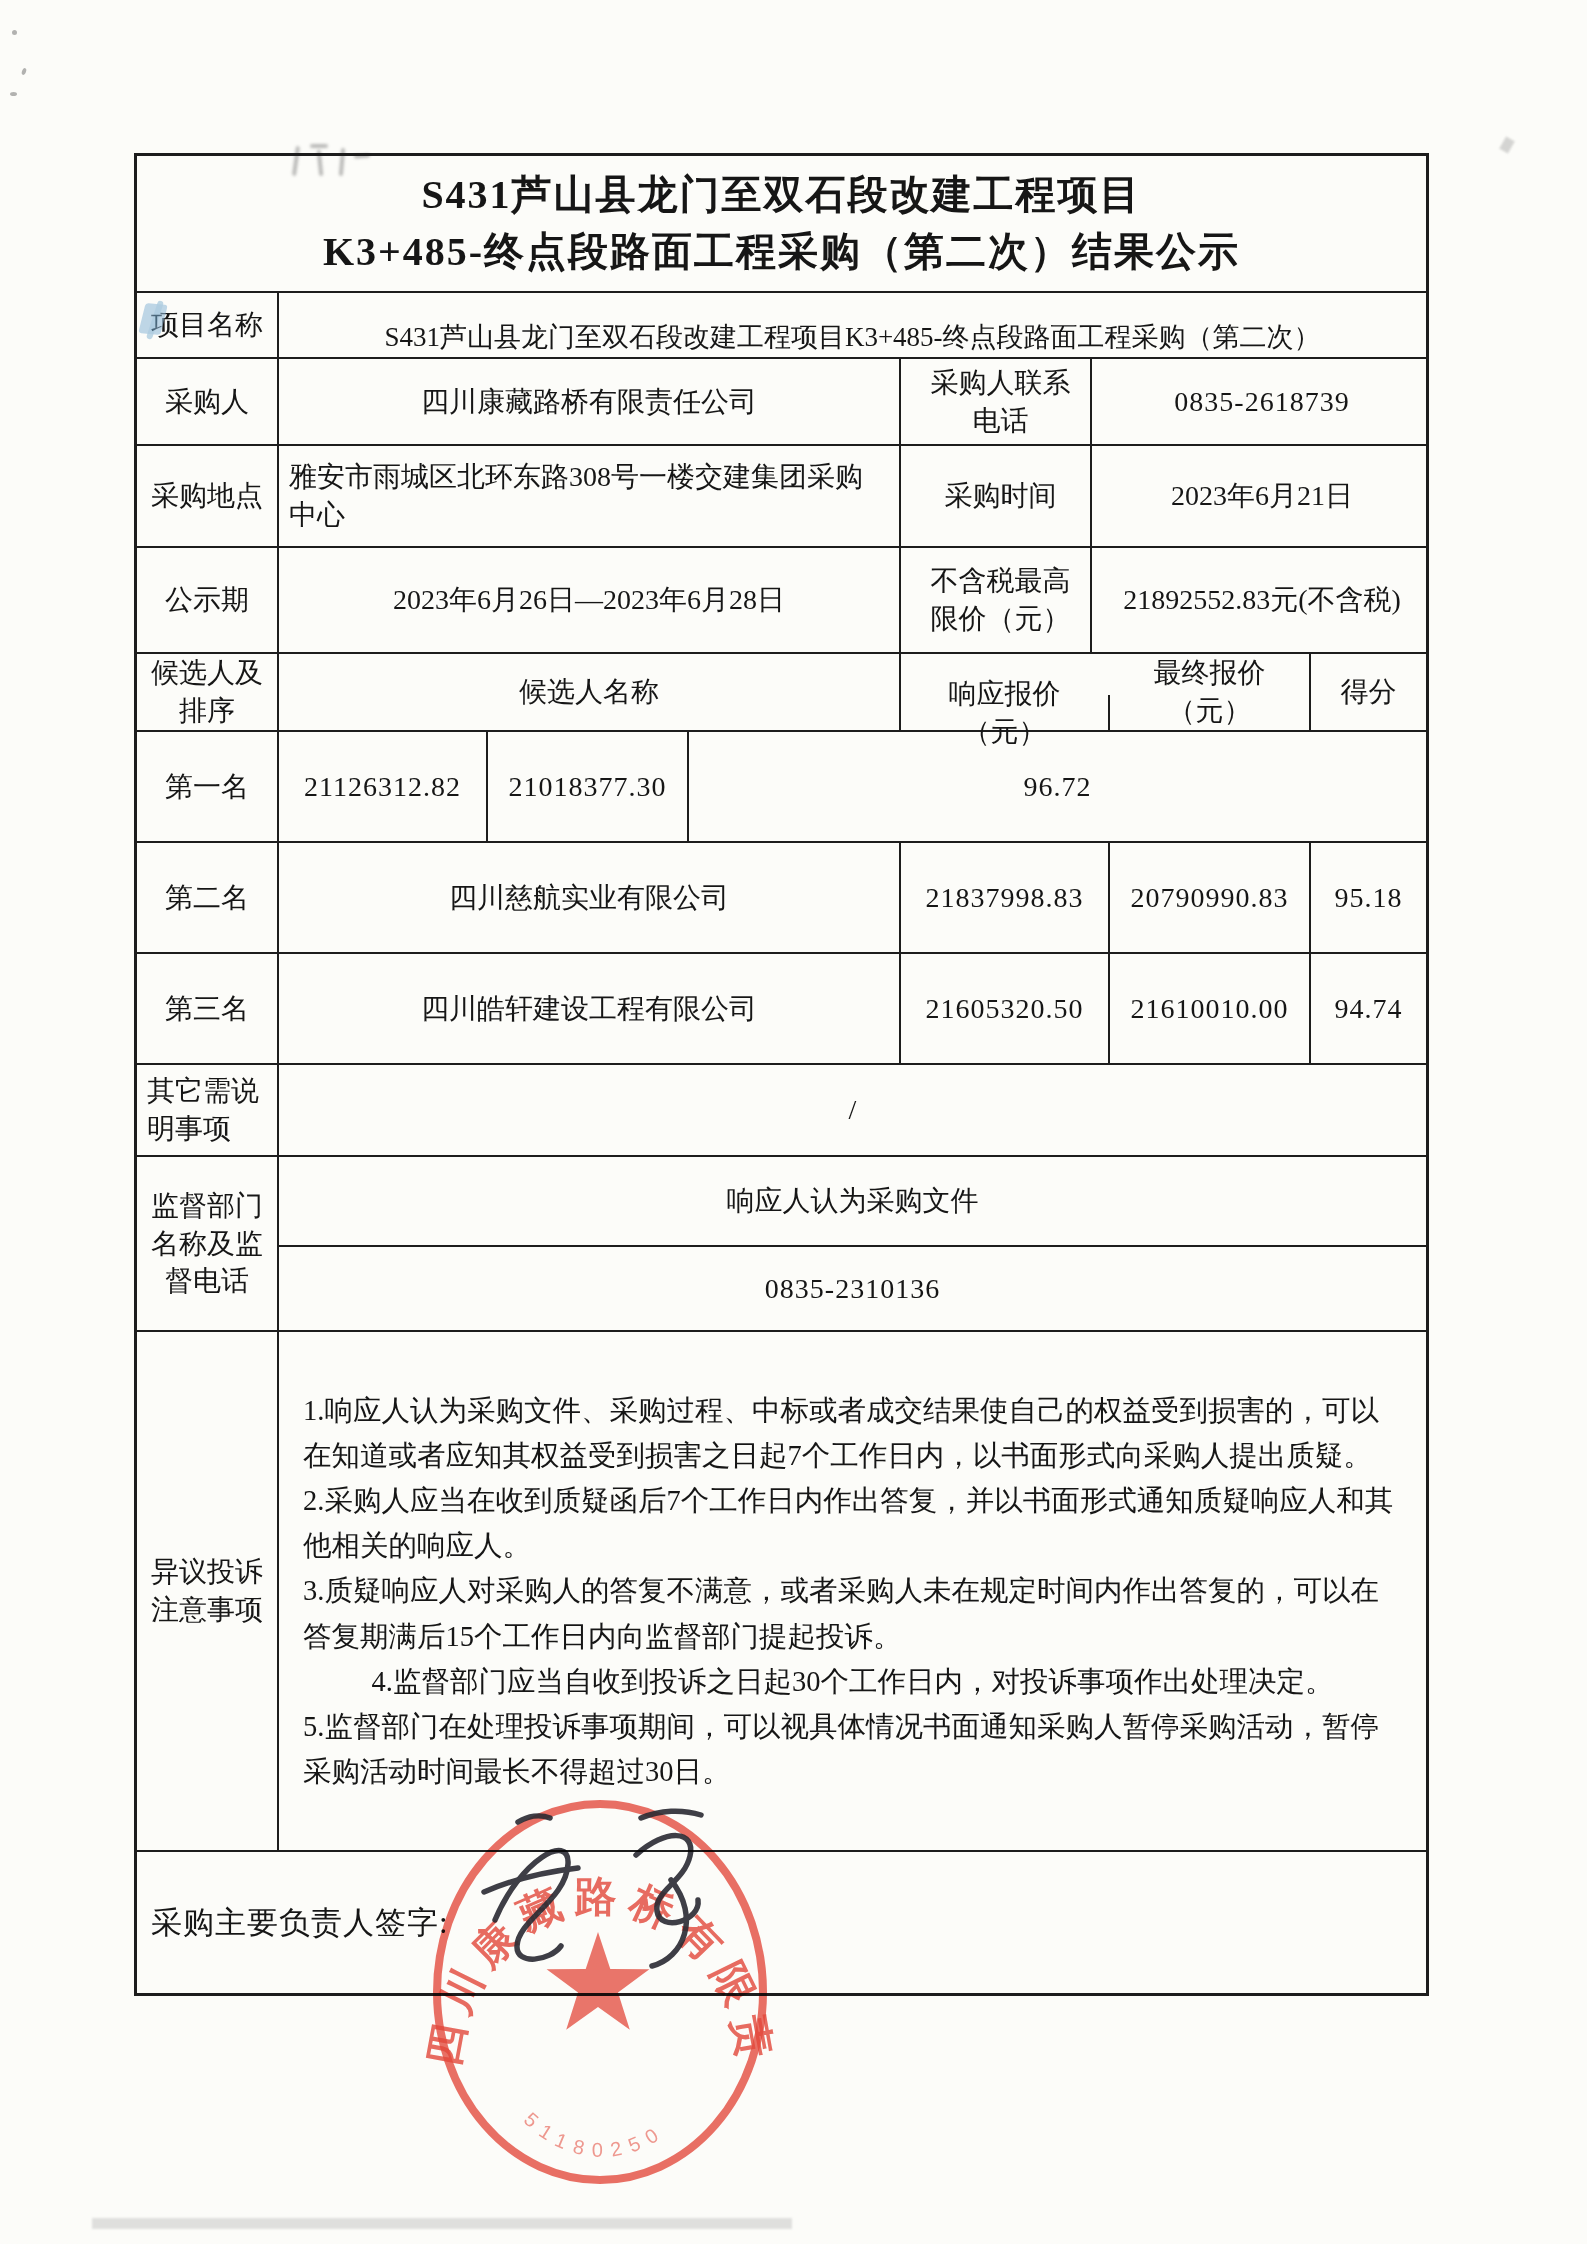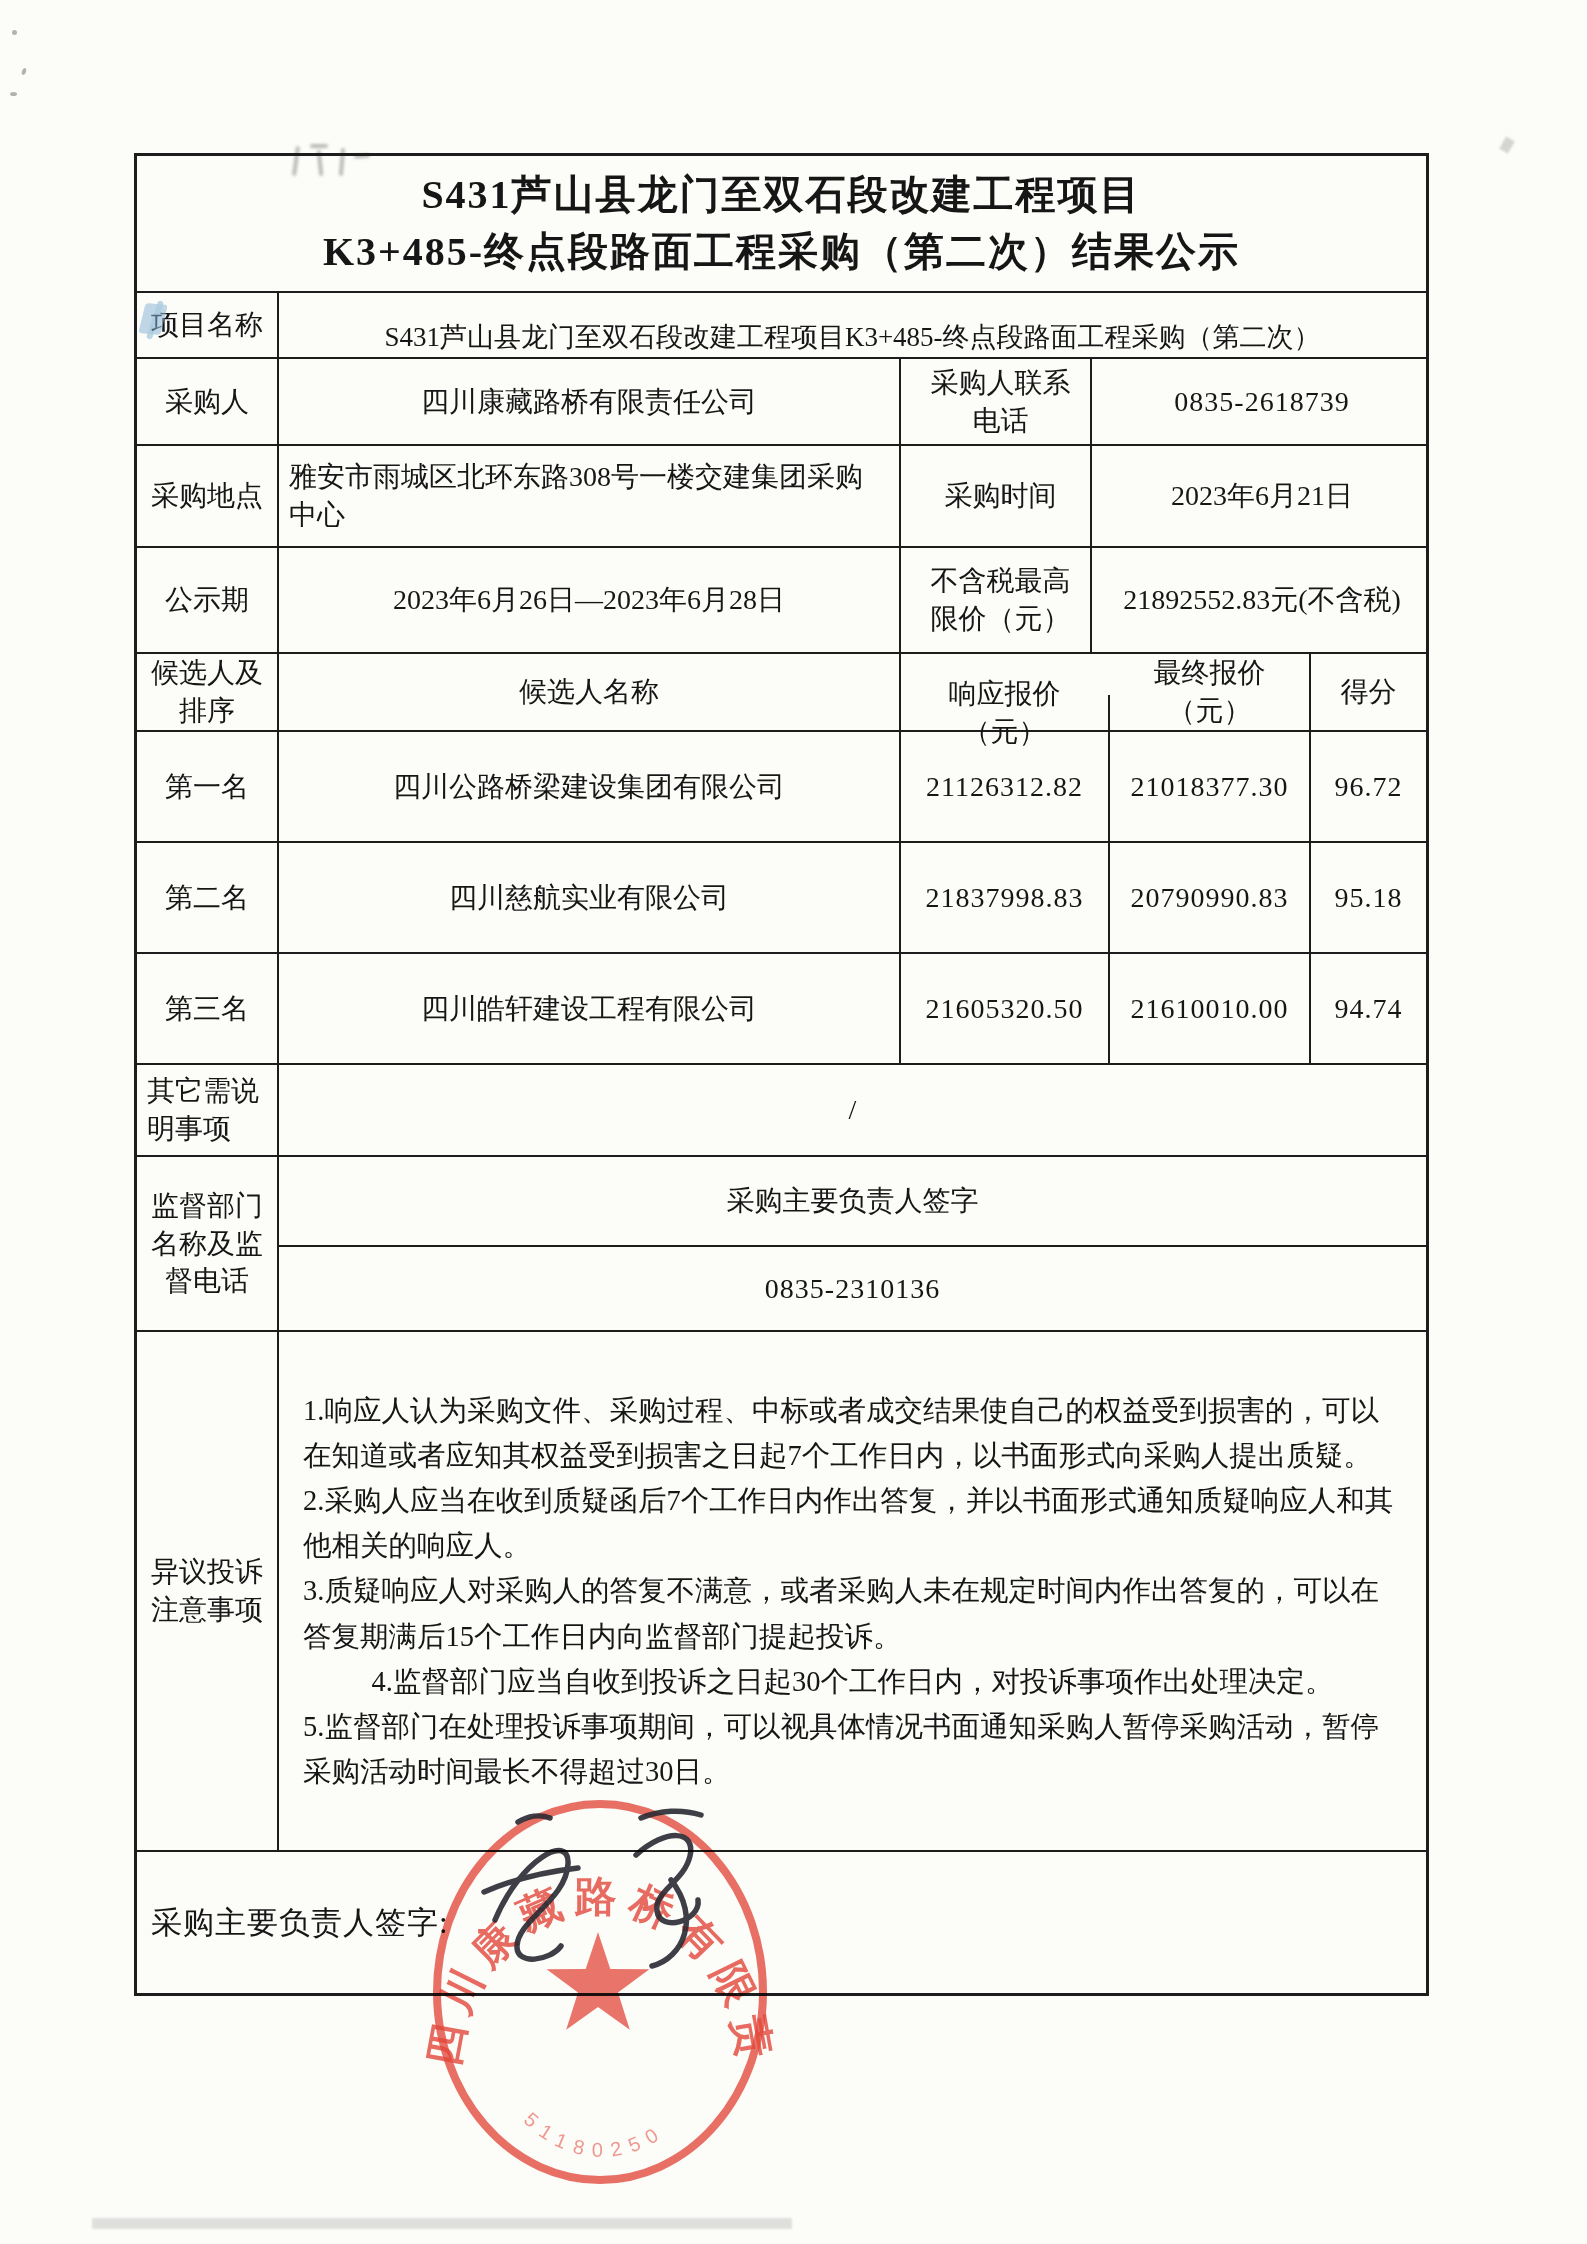--- a/index.html
+++ b/index.html
@@ -183,21 +183,20 @@
     <div class="row r-chead">
       <div class="cell c-label">候选人及排序</div>
       <div class="cell c-name">候选人名称</div>
       <div class="cell c-resp" style="padding:4px 30px;margin-top:41px;">响应报价（元）</div>
       <div class="cell c-final" style="padding:4px 26px;">最终报价（元）</div>
       <div class="cell c-score last">得分</div>
     </div>
 
     <div class="row r-cand">
       <div class="cell c-label">第一名</div>
-      <div class="cell c-name">四川公路桥梁建设集团有限公司</div>
       <div class="cell c-resp num">21126312.82</div>
       <div class="cell c-final num">21018377.30</div>
       <div class="cell c-score last num">96.72</div>
     </div>
     <div class="row r-cand">
       <div class="cell c-label">第二名</div>
       <div class="cell c-name">四川慈航实业有限公司</div>
       <div class="cell c-resp num">21837998.83</div>
       <div class="cell c-final num">20790990.83</div>
       <div class="cell c-score last num">95.18</div>
@@ -211,21 +210,21 @@
     </div>
 
     <div class="row r-other">
       <div class="cell c-label leftalign" style="text-align:left;">其它需说明事项</div>
       <div class="cell c-wide last">/</div>
     </div>
 
     <div class="row r-super">
       <div class="cell c-label">监督部门名称及监督电话</div>
       <div class="supstack">
-        <div class="sub top">采购主要负责人签字</div>
+        <div class="sub top">响应人认为采购文件</div>
         <div class="sub bot num">0835-2310136</div>
       </div>
     </div>
 
     <div class="row r-notice">
       <div class="cell c-label">异议投诉注意事项</div>
       <div class="cell c-wide last noticecell">
         <div>1.响应人认为采购文件、采购过程、中标或者成交结果使自己的权益受到损害的，可以在知道或者应知其权益受到损害之日起7个工作日内，以书面形式向采购人提出质疑。</div>
         <div>2.采购人应当在收到质疑函后7个工作日内作出答复，并以书面形式通知质疑响应人和其他相关的响应人。</div>
         <div>3.质疑响应人对采购人的答复不满意，或者采购人未在规定时间内作出答复的，可以在答复期满后15个工作日内向监督部门提起投诉。</div>

